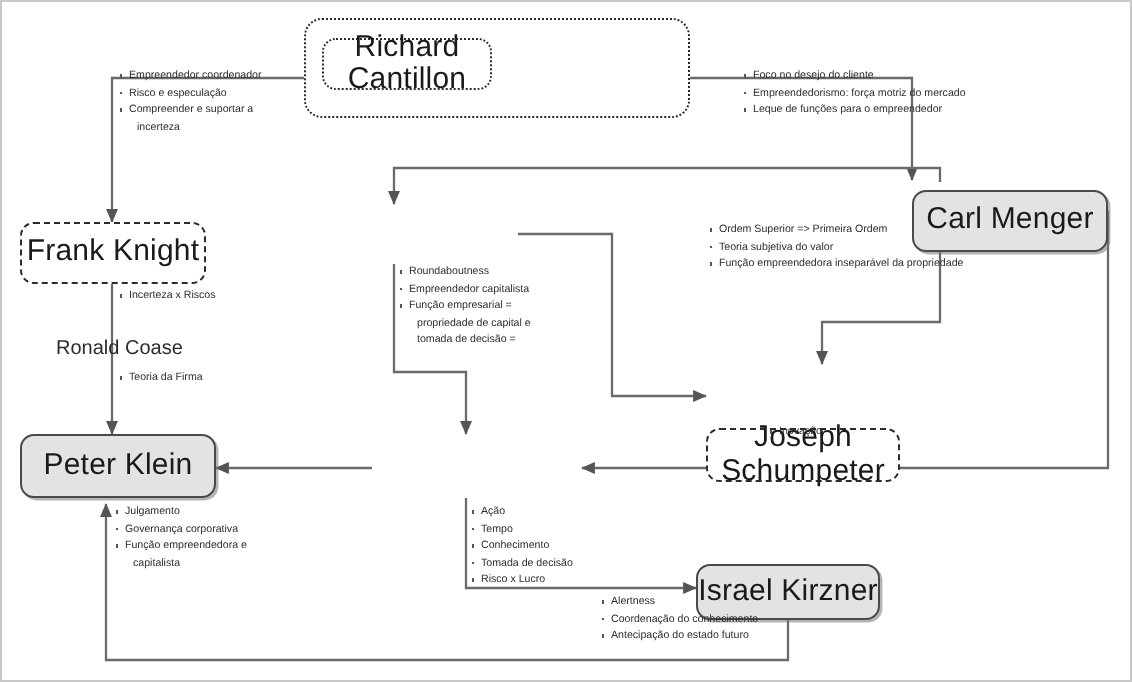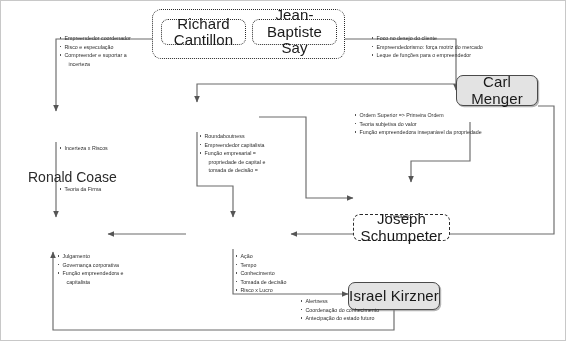--- a/index.html
+++ b/index.html
@@ -56,21 +56,21 @@
     position: absolute;
     box-sizing: border-box;
     border: 1.4px dotted #2b2b2b;
     border-radius: 9px;
     background: #ffffff;
     z-index: 4;
   }
   
   .plain-label {
     position: absolute;
-    font-size: 14px;
+    font-size: 10px;
     color: #2b2b2b;
     white-space: nowrap;
     z-index: 6;
   }
   
   .bullets {
     position: absolute;
     z-index: 6;
     font-size: 5.3px;
     color: #2e2e2e;
@@ -132,34 +132,37 @@
       <path d="M393,308 L393,329 L52,329 L52,251" marker-end="url(#arrow)"></path>
     </g>
   </svg>
 
   <div class="group-dotted" style="left:151px; top:8px; width:193px; height:50px;"></div>
 
   <div class="node dotted" style="left:160px; top:18px; width:85px; height:26px;">
     <span>Richard Cantillon</span>
   </div>
 
-  <div class="node dotted" style="left:251px; top:18px; width:85px; height:26px;">
-    <span>Jean-Baptiste Say</span>
-  </div>
-
-  <div class="node shaded" style="left:455px; top:74px; width:82px; height:31px;">
+
+  <div class="node shaded" style="left:455px; top:94px; width:98px; height:31px;">
     <span>Carl Menger</span>
   </div>
 
 
+  <div class="node dashed" style="left:9px; top:110px; width:93px; height:31px;">
+    <span>Frank Knight</span>
+  </div>
 
   <div class="node dashed" style="left:352px; top:181px; width:97px; height:27px;margin-top:32px;">
     <span>Joseph Schumpeter</span>
   </div>
 
+  <div class="node shaded" style="left:9px; top:216px; width:98px; height:32px;">
+    <span>Peter Klein</span>
+  </div>
 
 
   <div class="node shaded" style="left:347px; top:281px; width:92px; height:28px;">
     <span>Israel Kirzner</span>
   </div>
 
   <div class="plain-label" style="left:27px; top:168px;">
     <span>Ronald Coase</span>
   </div>
 

